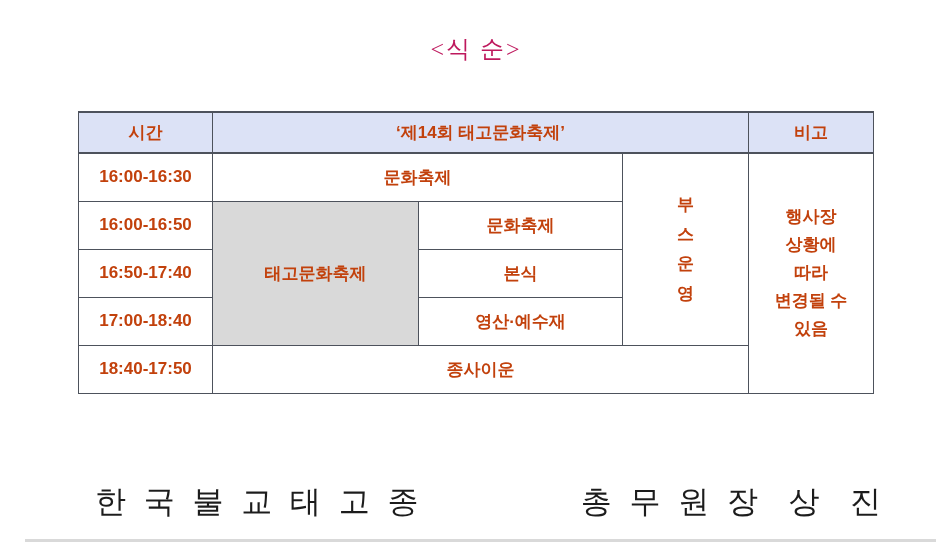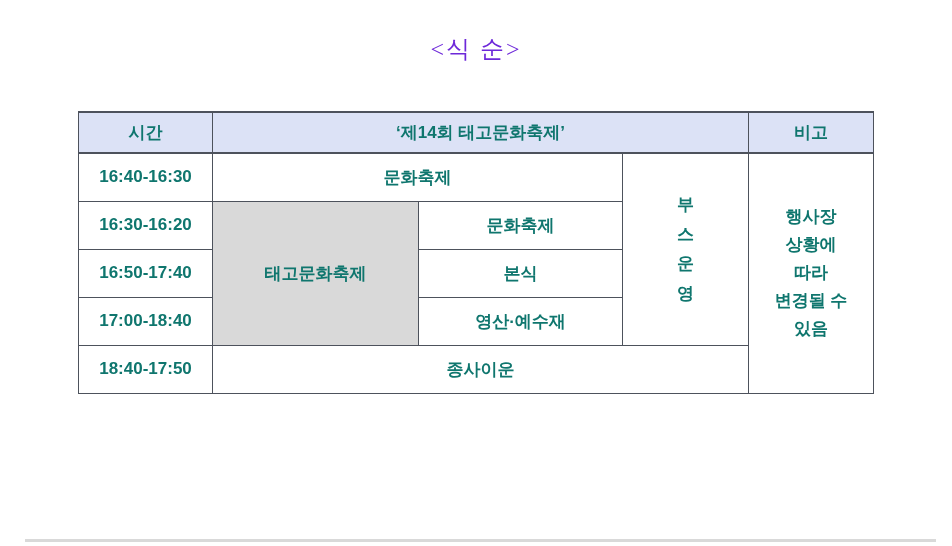--- a/index.html
+++ b/index.html
@@ -17,38 +17,38 @@
   .doc-title {
     position: absolute;
     top: 33px;
     left: 0;
     width: 100%;
     text-align: center;
     font-family: "Liberation Serif", serif;
     font-size: 24px;
     font-weight: normal;
     letter-spacing: 2px;
-    color: #6d28d9;
+    color: #be185d;
   }
 
   table.schedule {
     position: absolute;
     left: 78px;
     top: 111px;
     width: 795px;
     border-collapse: collapse;
     table-layout: fixed;
   }
   table.schedule td {
     border: 1.6px solid #4d525c;
     text-align: center;
     vertical-align: middle;
     font-size: 17px;
     font-weight: bold;
-    color: #0f766e;
+    color: #c2410c;
     padding: 7px;
     overflow: hidden;
   }
   tr.hdr { height: 41px; }
   tr.body-row { height: 48px; }
   tr.hdr td {
     background: #dce2f6;
     border-bottom-width: 2.6px;
     border-top-width: 2.2px;
   }
@@ -117,34 +117,34 @@
       <col style="width:125px">
     </colgroup>
     <tbody>
       <tr class="hdr">
         <td>시간</td>
         <td colspan="3">‘제14회 태고문화축제’</td>
         <td>비고</td>
       </tr>
 
       <tr class="body-row">
-        <td class="time-cell">16:40-16:30</td>
+        <td class="time-cell">16:00-16:30</td>
         <td colspan="2">문화축제</td>
         <td rowspan="4" class="booth-cell">
           <span class="vtext">부스운영</span>
         </td>
         <td rowspan="5" class="note-cell">행사장
 상황에
 따라
 변경될 수
 있음</td>
       </tr>
 
       <tr class="body-row">
-        <td class="time-cell">16:30-16:20</td>
+        <td class="time-cell">16:00-16:50</td>
         <td rowspan="3" class="gray-cell">태고문화축제</td>
         <td>문화축제</td>
       </tr>
 
       <tr class="body-row">
         <td class="time-cell">16:50-17:40</td>
         <td>본식</td>
       </tr>
 
       <tr class="body-row">
@@ -152,16 +152,20 @@
         <td>영산·예수재</td>
       </tr>
 
       <tr class="body-row">
         <td class="time-cell">18:40-17:50</td>
         <td colspan="3">종사이운</td>
       </tr>
     </tbody>
   </table>
 
+  <div class="footer-line">
+    <span class="footer-org">한 국 불 교 태 고 종</span>
+    <span class="footer-signer">총 무 원 장  상  진</span>
+  </div>
 
   <div class="bottom-divider"></div>
 
 </div>
 
 </body></html>

